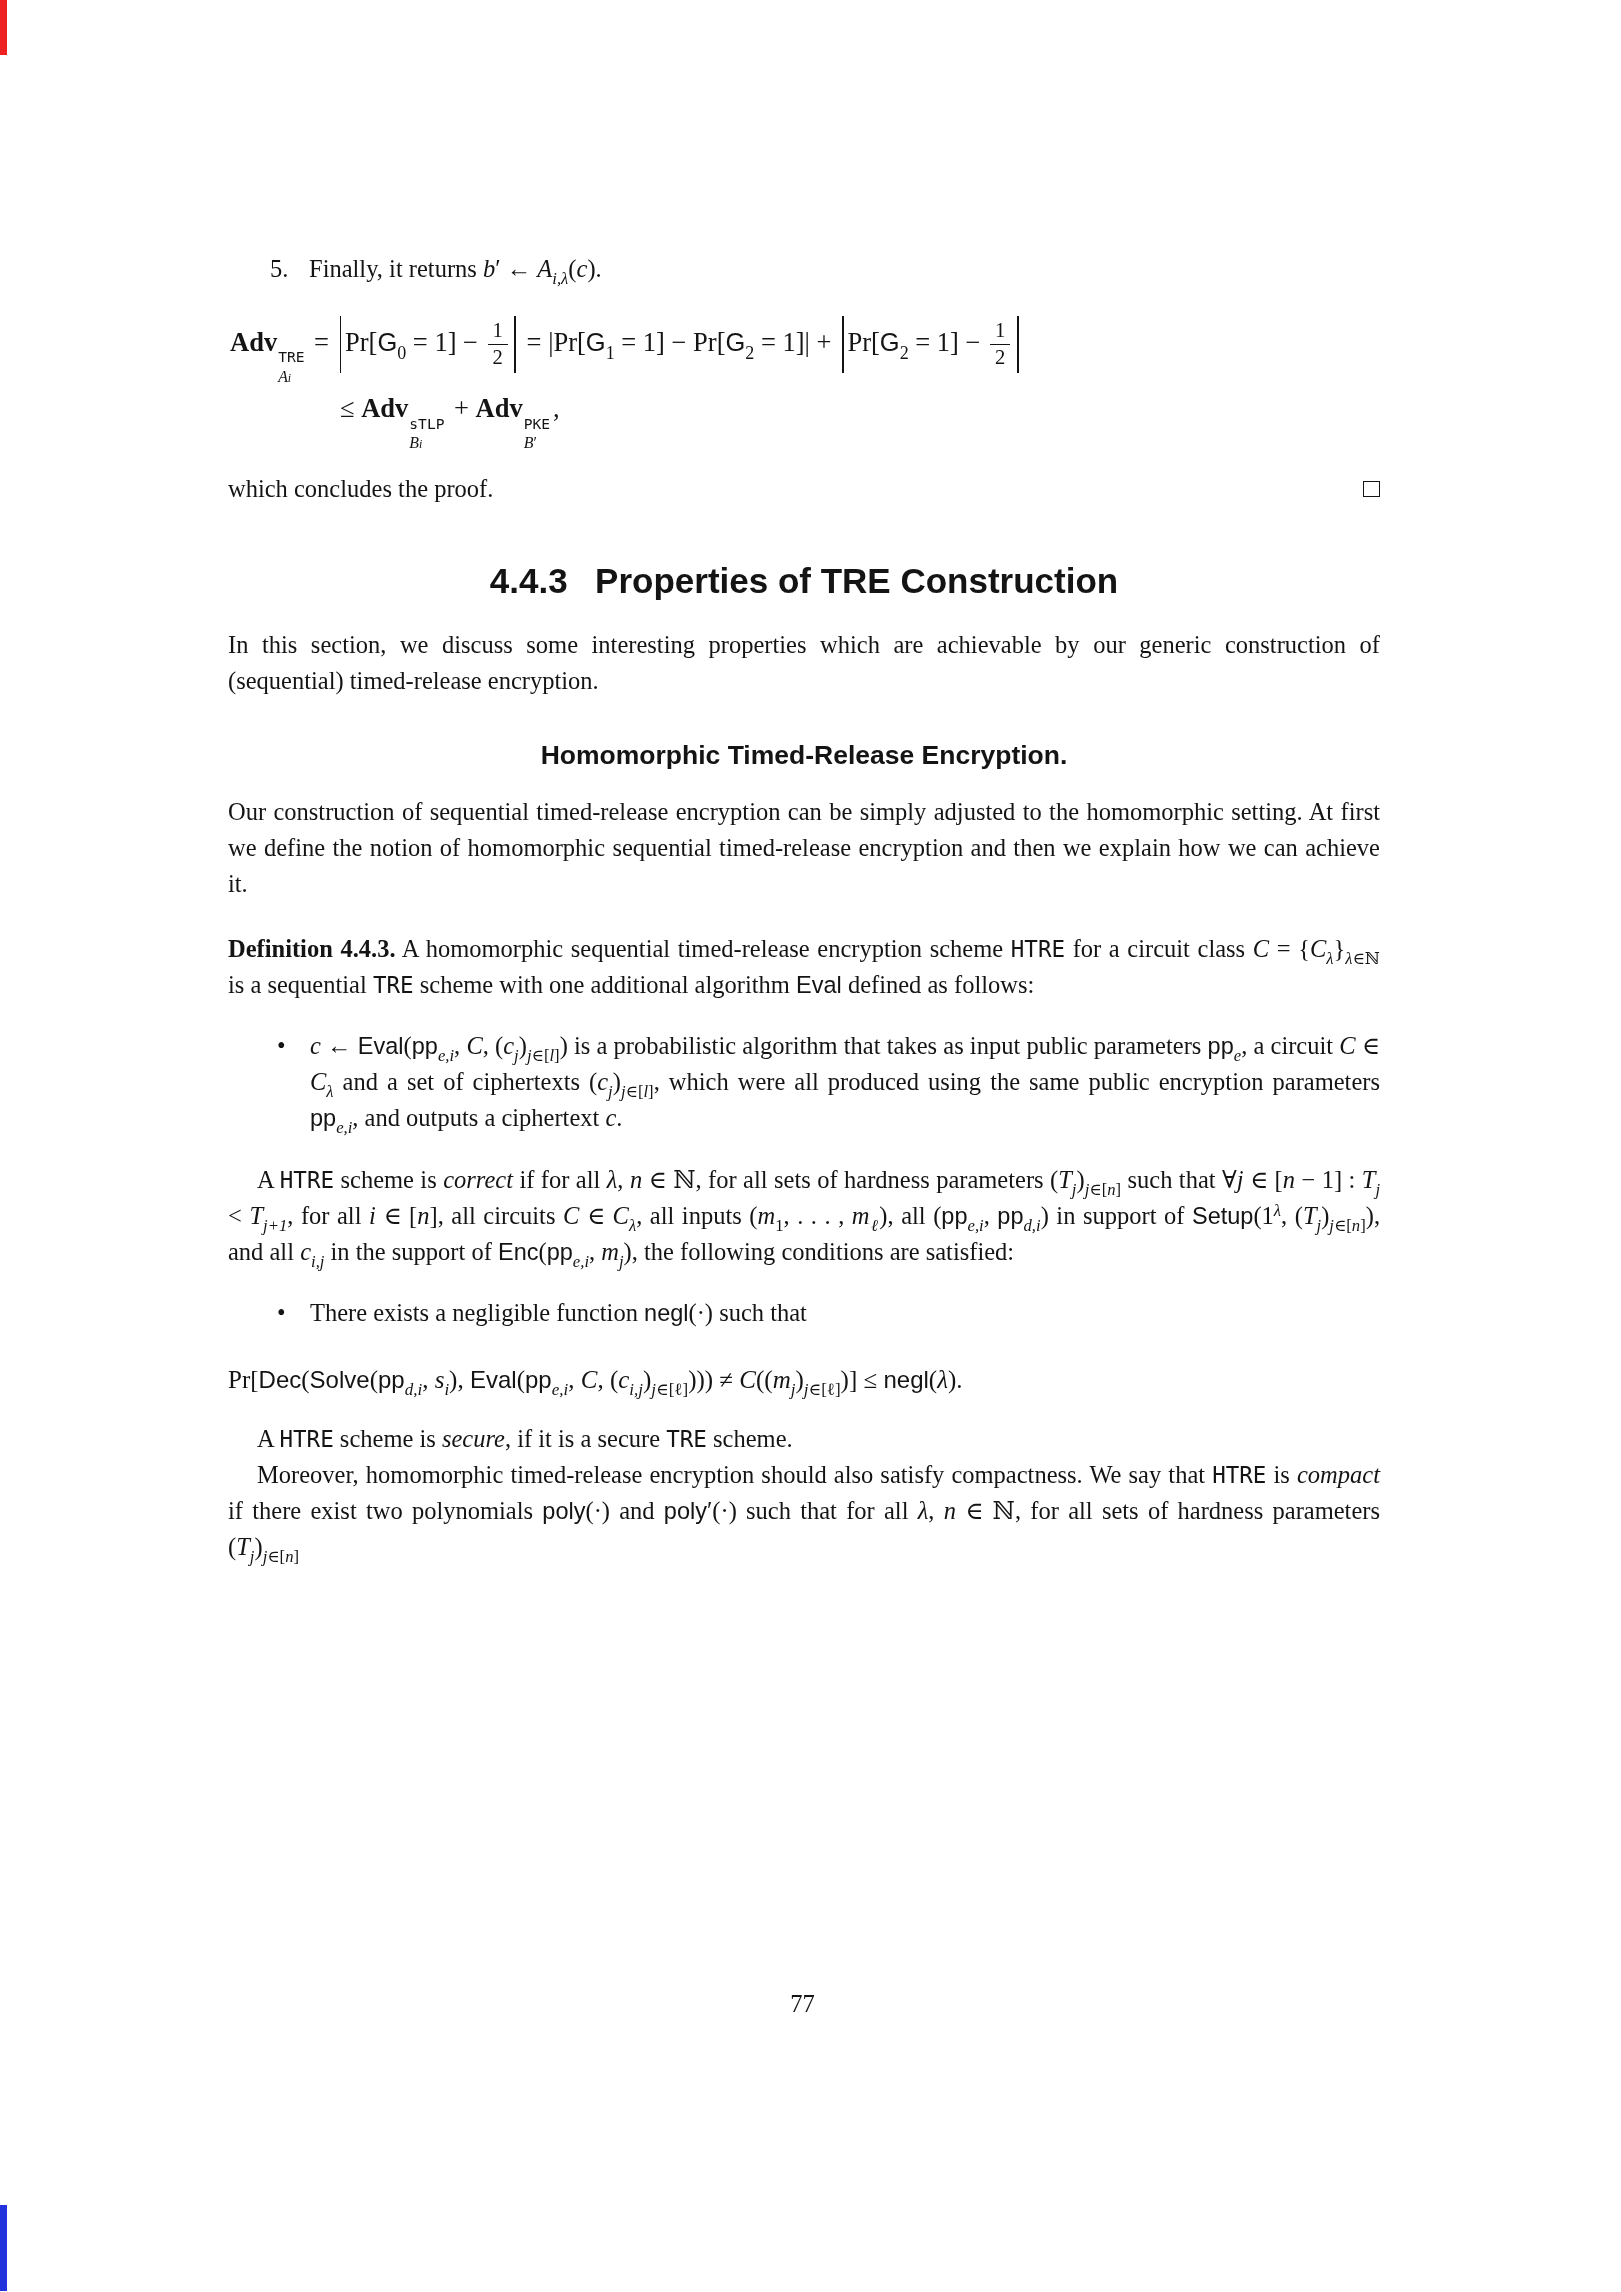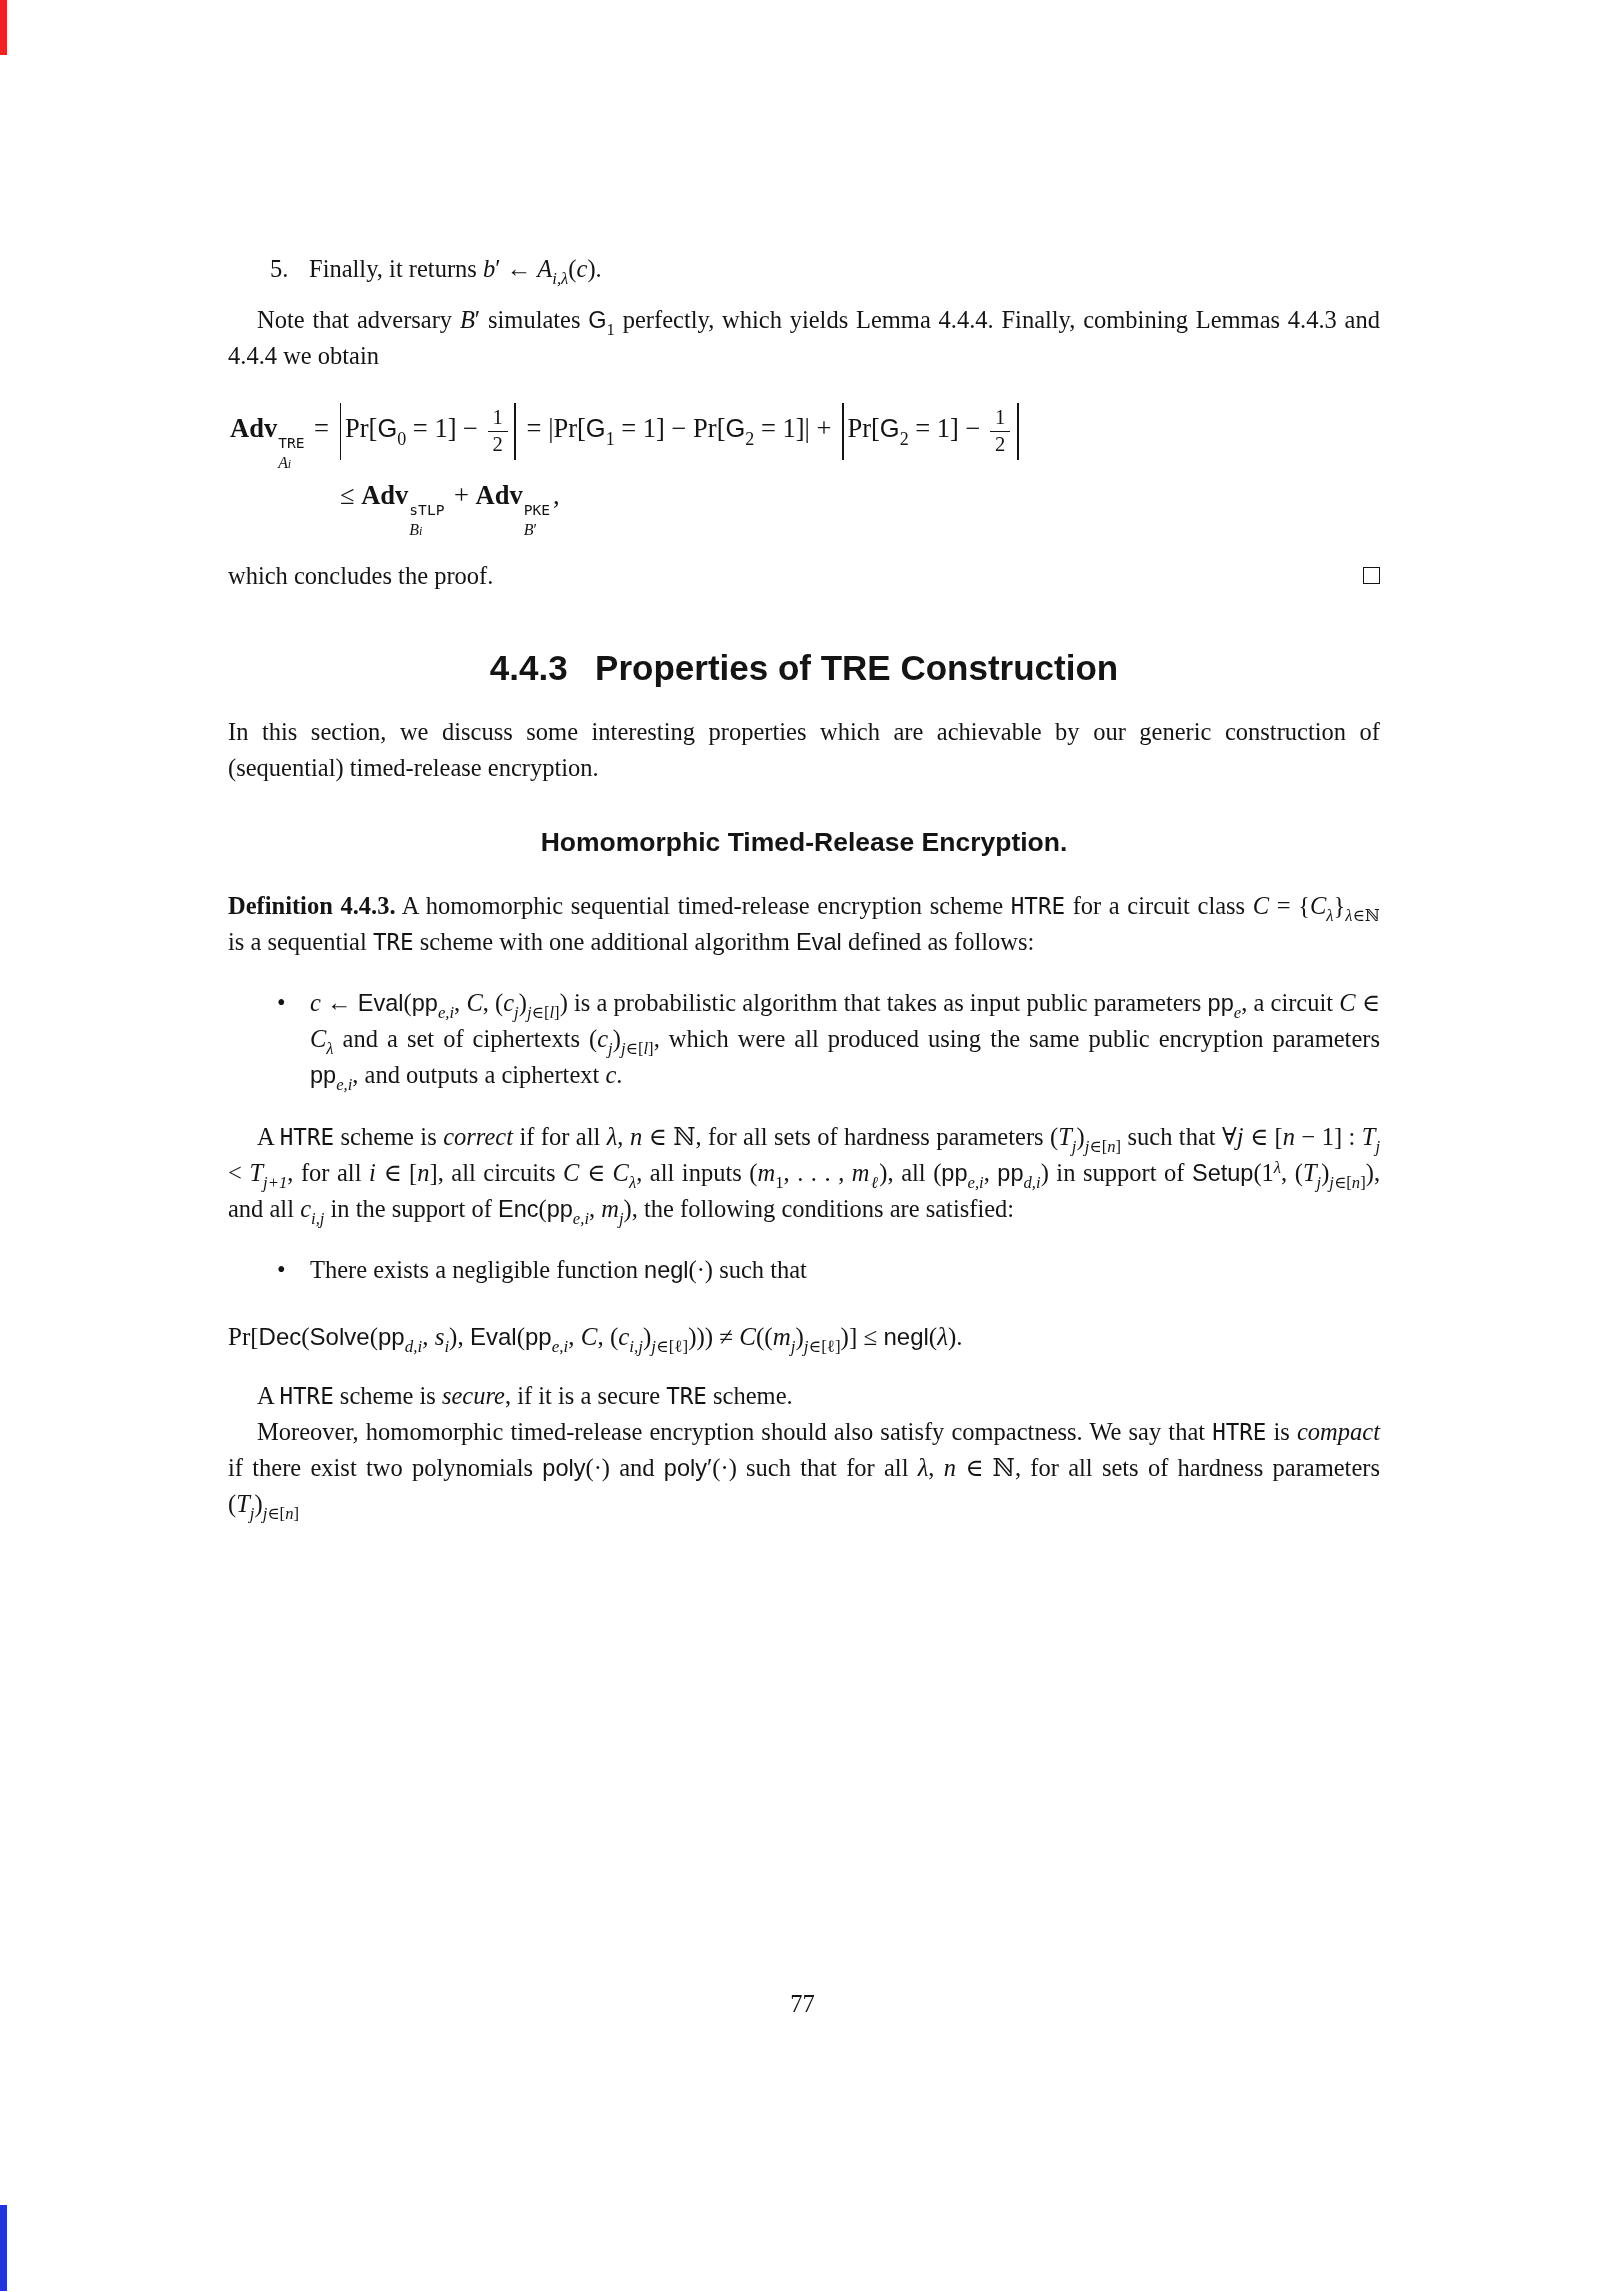--- a/index.html
+++ b/index.html
@@ -54,21 +54,20 @@
   <div class="edge edge-red"></div>
   <div class="edge edge-blue"></div>
 
   <div class="content">
 
     <div class="enum-item">
       <span class="enum-label">5.</span>
       <span class="enum-text"><span>Finally, it returns </span><span class="it">b</span><span>′</span><span> ← </span><span class="cal">A</span><span class="it sub">i,λ</span><span>(</span><span class="it">c</span><span>).</span></span>
     </div>
 
-    <p class="para p-gap indent"><span>Note that adversary </span><span class="cal">B</span><span>′</span><span> simulates </span><span class="sf">G</span><span class="sub">1</span><span> perfectly, which yields Lemma 4.4.4. Finally, combining Lemmas 4.4.3 and 4.4.4 we obtain</span></p>
 
     <div class="display-math">
       <div class="math-line"><span class="bfm">Adv</span><span class="stack">
             <span><span class="tt">TRE</span></span>
             <span><span class="cal">A</span><span class="it tiny">i</span></span>
           </span><span> = </span><span class="bigbar"></span><span>Pr[</span><span class="sf">G</span><span class="sub">0</span><span> = 1] − </span><span class="frac">
             <span class="num">1</span>
             <span class="den">2</span>
           </span><span class="bigbar"></span><span> = |Pr[</span><span class="sf">G</span><span class="sub">1</span><span> = 1] − Pr[</span><span class="sf">G</span><span class="sub">2</span><span> = 1]| + </span><span class="bigbar"></span><span>Pr[</span><span class="sf">G</span><span class="sub">2</span><span> = 1] − </span><span class="frac">
             <span class="num">1</span>
@@ -89,20 +88,21 @@
     </div>
 
     <h2 class="sec-heading">
       <span class="sec-num">4.4.3</span><span>Properties of TRE Construction</span>
     </h2>
 
     <p class="para">In this section, we discuss some interesting properties which are achievable by our generic construction of (sequential) timed-release encryption.</p>
 
     <h3 class="sub-heading">Homomorphic Timed-Release Encryption.</h3>
 
+    <p class="para">Our construction of sequential timed-release encryption can be simply adjusted to the homomorphic setting. At first we define the notion of homomorphic sequential timed-release encryption and then we explain how we can achieve it.</p>
 
     <p class="para mt-def"><span class="bf">Definition 4.4.3.</span><span> A homomorphic sequential timed-release encryption scheme </span><span class="tt">HTRE</span><span> for a circuit class </span><span class="cal">C</span><span> = {</span><span class="cal">C</span><span class="it sub">λ</span><span>}</span><span class="it sub">λ</span><span class="sub">∈ℕ</span><span> is a sequential </span><span class="tt">TRE</span><span> scheme with one additional algorithm </span><span class="sf">Eval</span><span> defined as follows:</span></p>
 
     <div class="bullet-item">
       <span class="bullet-dot">•</span>
       <span><span class="it">c</span><span> ← </span><span class="sf">Eval</span><span>(</span><span class="sf">pp</span><span class="it sub">e,i</span><span>, </span><span class="it">C</span><span>, (</span><span class="it">c</span><span class="it sub">j</span><span>)</span><span class="it sub">j</span><span class="sub">∈[</span><span class="it sub">l</span><span class="sub">]</span><span>) is a probabilistic algorithm that takes as input public parameters </span><span class="sf">pp</span><span class="it sub">e</span><span>, a circuit </span><span class="it">C</span><span> ∈ </span><span class="cal">C</span><span class="it sub">λ</span><span> and a set of ciphertexts (</span><span class="it">c</span><span class="it sub">j</span><span>)</span><span class="it sub">j</span><span class="sub">∈[</span><span class="it sub">l</span><span class="sub">]</span><span>, which were all produced using the same public encryption parameters </span><span class="sf">pp</span><span class="it sub">e,i</span><span>, and outputs a ciphertext </span><span class="it">c</span><span>.</span></span>
     </div>
 
     <p class="para mt-sm indent"><span>A </span><span class="tt">HTRE</span><span> scheme is </span><span class="it">correct</span><span> if for all </span><span class="it">λ</span><span>, </span><span class="it">n</span><span> ∈ ℕ, for all sets of hardness parameters (</span><span class="it">T</span><span class="it sub">j</span><span>)</span><span class="it sub">j</span><span class="sub">∈[</span><span class="it sub">n</span><span class="sub">]</span><span> such that ∀</span><span class="it">j</span><span> ∈ [</span><span class="it">n</span><span> − 1] : </span><span class="it">T</span><span class="it sub">j</span><span> &lt; </span><span class="it">T</span><span class="it sub">j+1</span><span>, for all </span><span class="it">i</span><span> ∈ [</span><span class="it">n</span><span>], all circuits </span><span class="it">C</span><span> ∈ </span><span class="cal">C</span><span class="it sub">λ</span><span>, all inputs (</span><span class="it">m</span><span class="sub">1</span><span>, . . . , </span><span class="it">m</span><span class="it sub">ℓ</span><span>), all (</span><span class="sf">pp</span><span class="it sub">e,i</span><span>, </span><span class="sf">pp</span><span class="it sub">d,i</span><span>) in support of </span><span class="sf">Setup</span><span>(1</span><span class="it sup">λ</span><span>, (</span><span class="it">T</span><span class="it sub">j</span><span>)</span><span class="it sub">j</span><span class="sub">∈[</span><span class="it sub">n</span><span class="sub">]</span><span>), and all </span><span class="it">c</span><span class="it sub">i,j</span><span> in the support of </span><span class="sf">Enc</span><span>(</span><span class="sf">pp</span><span class="it sub">e,i</span><span>, </span><span class="it">m</span><span class="it sub">j</span><span>), the following conditions are satisfied:</span></p>
 

